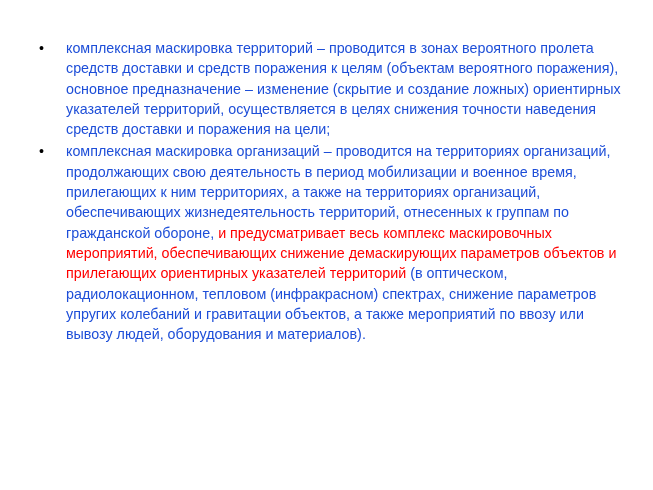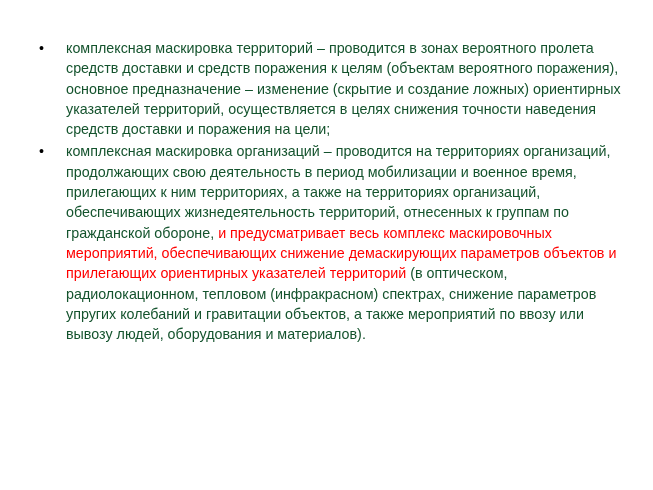--- a/index.html
+++ b/index.html
@@ -41,21 +41,21 @@
     text-align: left;
   }
   ul.bullets > li .bullet-mark {
     position: absolute;
     left: 11px;
     top: 0;
     font-size: 14.3px;
     line-height: 1.42;
     color: #000000;
   }
-  .seg-black { color: #14532d; }
+  .seg-black { color: #1d4ed8; }
   .seg-red { color: #ff0000; }
   .para { display: inline; }
 </style>
 </head>
 <body>
 
 <div class="slide">
   <div class="content-block">
     <ul class="bullets">
 

